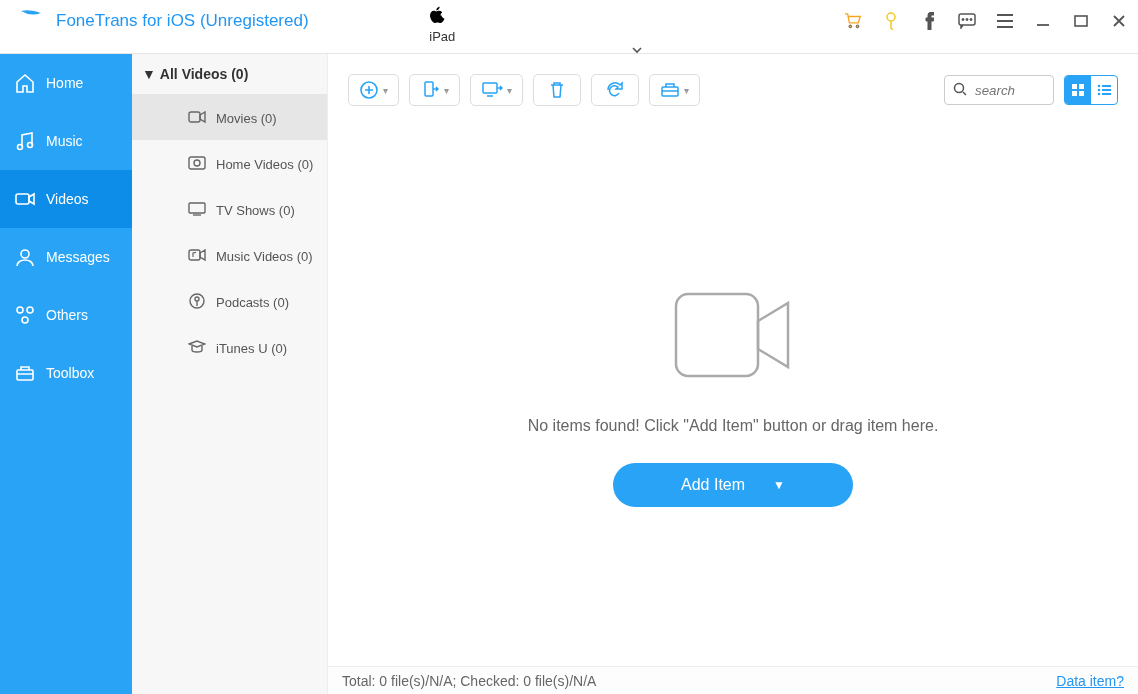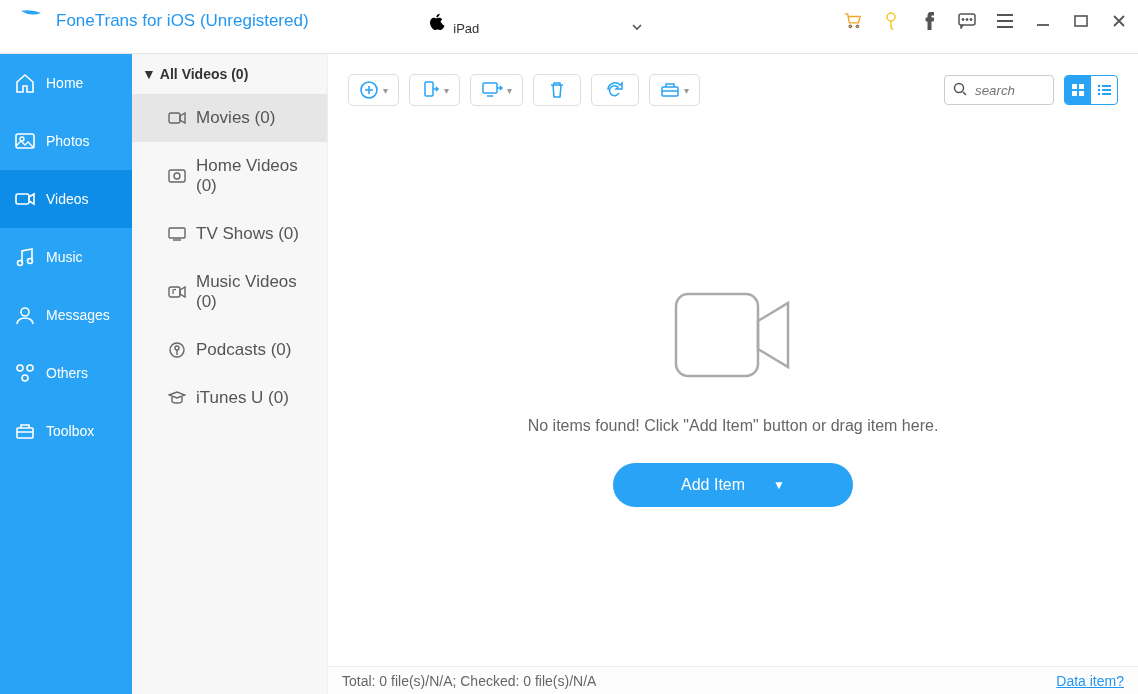--- a/index.html
+++ b/index.html
@@ -22,22 +22,22 @@
   }
   .logo {
     width: 30px; height: 30px; margin-right: 10px;
     display:flex;align-items:center;justify-content:center;
   }
   .app-title { color: #2296f3; font-size: 17px; font-weight: 500; }
   .device-select {
     margin-left: auto; margin-right: auto;
     width: 240px; height: 32px;
     border: 1px solid #fff;
-    display:flex; align-items:flex-end; padding:0 12px;
-    position: relative; left:-40px;
+    display:flex; align-items:flex-start; padding:0 12px;
+    position: relative; left:-40px;flex-direction:column;
   }
   .device-select .apple { font-size: 18px; margin-right: 8px; }
   .device-select .chev { margin-left:auto; color:#666; }
   .win-ctrls { display:flex; align-items:center; gap:20px; color:#555; }
   .win-ctrls .ic { cursor:pointer; display:flex; align-items:center; justify-content:center; width:18px; height:18px; }
   .cart { color:#f5a623; }
   .key { color:#f5d823; }
   .win-ctrls svg { stroke:#555; }
   
   .body { flex:1; display:flex; min-height:0; }
@@ -54,22 +54,22 @@
   .nav-ic { width:22px; height:22px; display:flex; align-items:center; justify-content:center; }
   
   .subnav {
     width: 196px; background:#f7f7f7; border-right:1px solid #eee;
   }
   .subnav-header {
     font-weight:bold; font-size:14px; padding:12px 10px;
     display:flex; align-items:center; gap:4px;
   }
   .sub-item {
-    display:flex; align-items:center; gap:10px;
-    padding: 14px 10px 14px 36px; cursor:pointer; color:#555; font-size:17px;
+    display:flex; align-items:flex-end; gap:10px;
+    padding: 14px 10px 14px 56px; cursor:pointer; color:#555; font-size:13px;
   }
   .sub-item.active { background:#e6e6e6; }
   .sub-ic { width:18px; height:18px; display:flex; align-items:center; justify-content:center; color:#666;}
   
   .main { flex:1; display:flex; flex-direction:column; }
   .toolbar {
     height:72px; display:flex; align-items:center; padding:0 20px; gap:10px;
   }
   .tbtn {
     height:32px; min-width:48px; border:1px solid #ddd; border-radius:5px;
@@ -190,45 +190,35 @@
         <span class="nav-ic">
             <svg width="22" height="22" viewBox="0 0 22 22">
               <path d="M3 10l8-7 8 7v10H13v-6H9v6H3z" fill="none" stroke="#fff" stroke-width="1.6"></path>
             </svg>
           </span>
         <span>Home</span>
       </div>
       <div class="nav-item">
         <span class="nav-ic">
             <svg width="22" height="22" viewBox="0 0 22 22">
-              <rect x="2" y="4" width="18" height="14" rx="2" fill="none" stroke="#fff" stroke-width="1.6"></rect>
-              <circle cx="8" cy="9" r="2" fill="none" stroke="#fff" stroke-width="1.4"></circle>
-              <path d="M2 16l5-5 4 4 3-3 6 6" fill="none" stroke="#fff" stroke-width="1.4"></path>
-            </svg>
-          </span>
-        <span>Photos</span>
-      </div>
-      <div class="nav-item active">
-        <span class="nav-ic">
-            <svg width="22" height="22" viewBox="0 0 22 22">
-              <rect x="2" y="6" width="13" height="10" rx="2" fill="none" stroke="#fff" stroke-width="1.6"></rect>
-              <path d="M15 9l5-3v10l-5-3z" fill="none" stroke="#fff" stroke-width="1.6"></path>
-            </svg>
-          </span>
-        <span>Videos</span>
-      </div>
-      <div class="nav-item">
-        <span class="nav-ic">
-            <svg width="22" height="22" viewBox="0 0 22 22">
               <path d="M8 17V5l10-2v12" fill="none" stroke="#fff" stroke-width="1.6"></path>
               <circle cx="6" cy="17" r="2.5" fill="none" stroke="#fff" stroke-width="1.6"></circle>
               <circle cx="16" cy="15" r="2.5" fill="none" stroke="#fff" stroke-width="1.6"></circle>
             </svg>
           </span>
         <span>Music</span>
+      </div>
+      <div class="nav-item active">
+        <span class="nav-ic">
+            <svg width="22" height="22" viewBox="0 0 22 22">
+              <rect x="2" y="6" width="13" height="10" rx="2" fill="none" stroke="#fff" stroke-width="1.6"></rect>
+              <path d="M15 9l5-3v10l-5-3z" fill="none" stroke="#fff" stroke-width="1.6"></path>
+            </svg>
+          </span>
+        <span>Videos</span>
       </div>
       <div class="nav-item">
         <span class="nav-ic">
             <svg width="22" height="22" viewBox="0 0 22 22">
               <circle cx="11" cy="8" r="4" fill="none" stroke="#fff" stroke-width="1.6"></circle>
               <path d="M3 20c0-4 4-6 8-6s8 2 8 6" fill="none" stroke="#fff" stroke-width="1.6"></path>
             </svg>
           </span>
         <span>Messages</span>
       </div>

